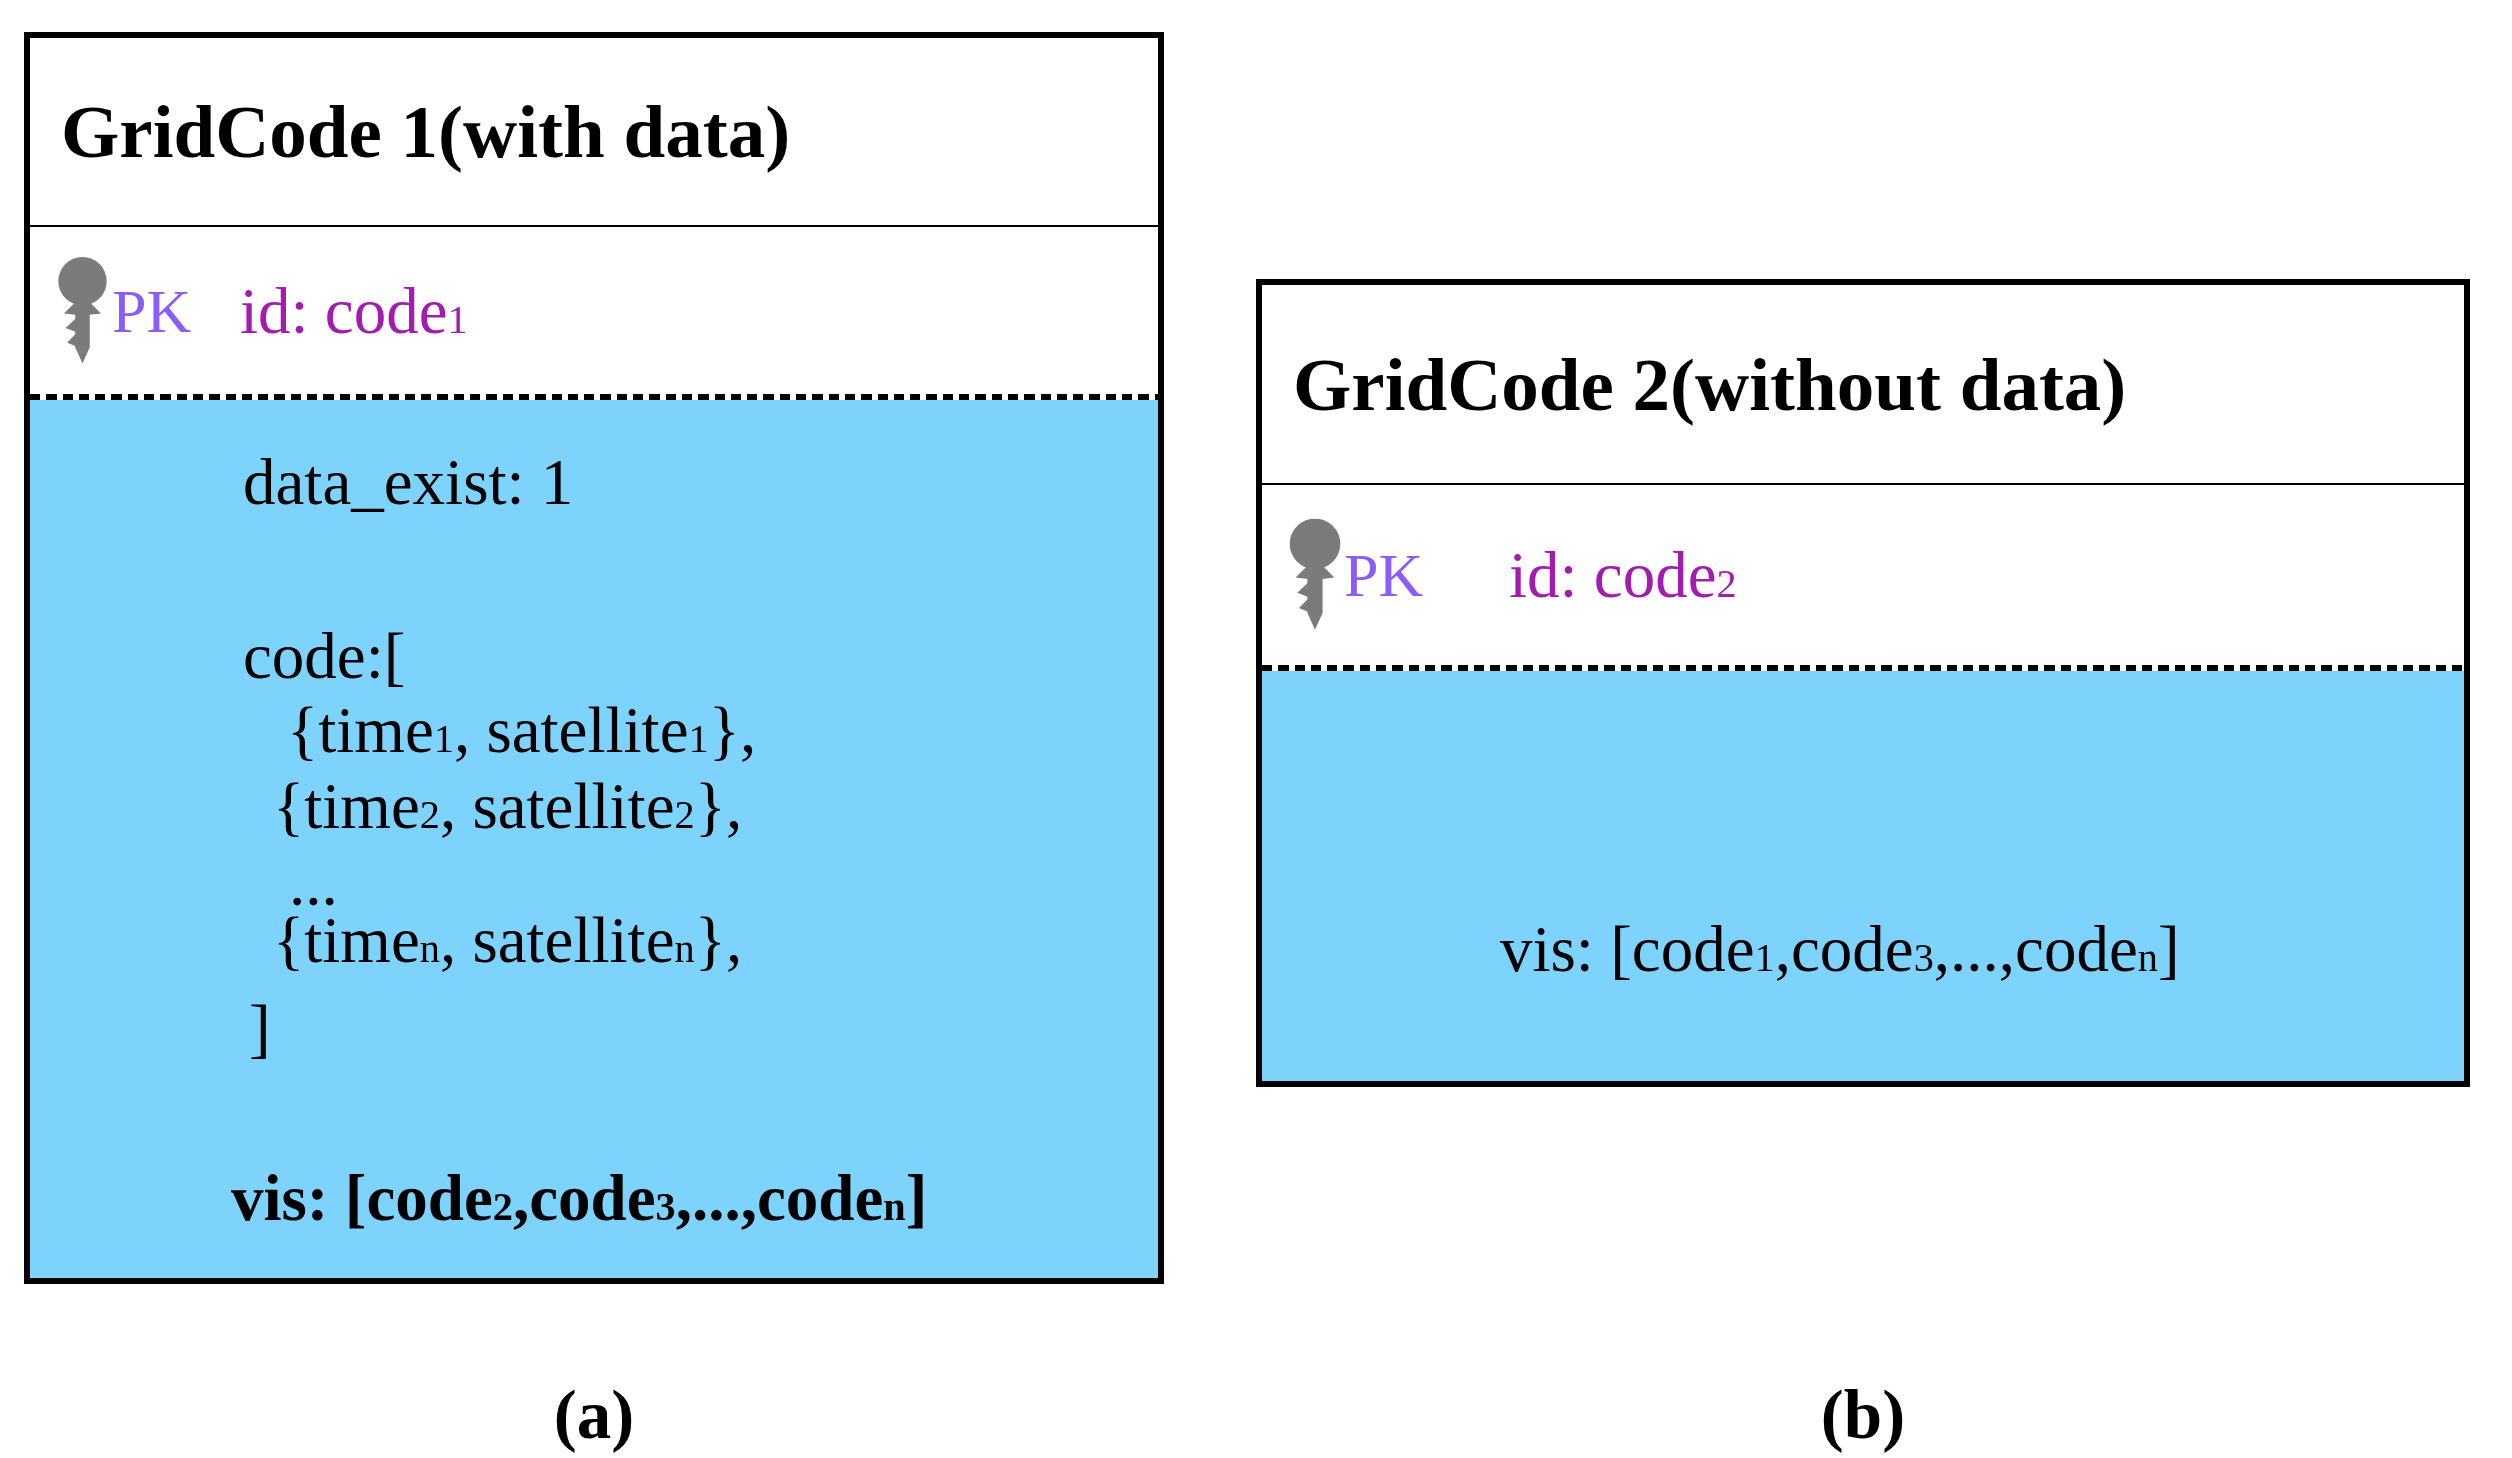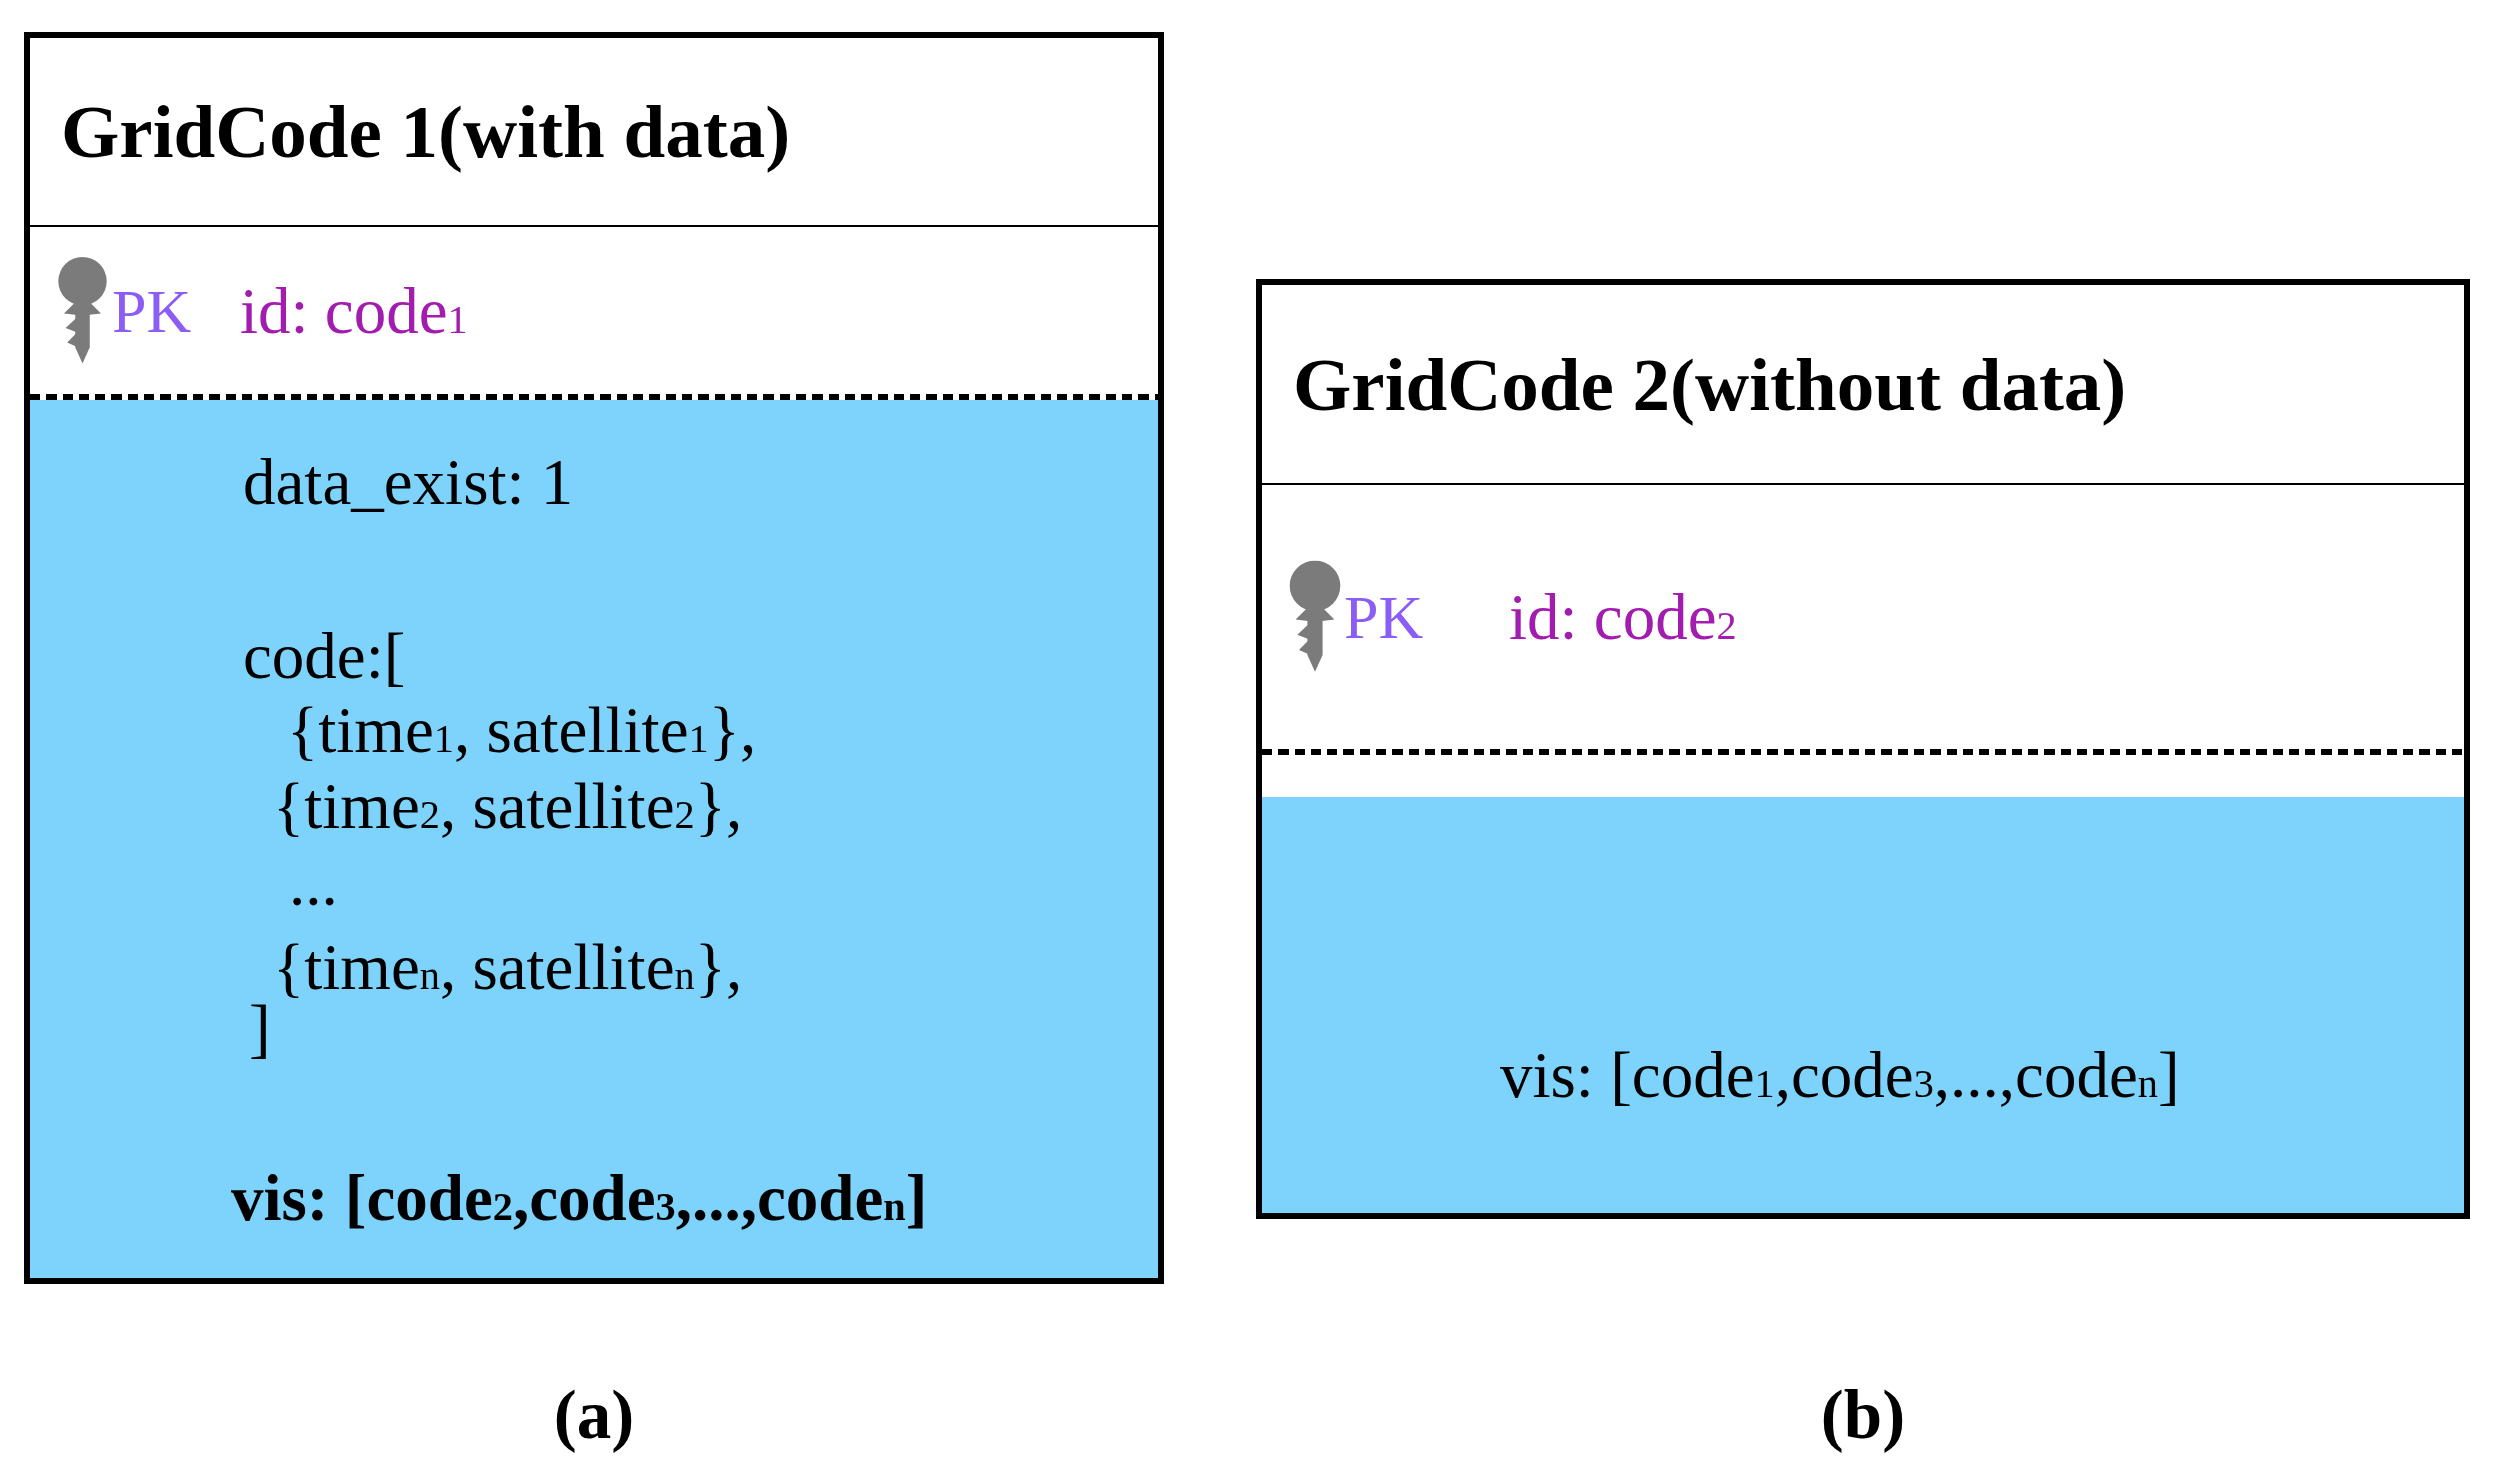--- a/index.html
+++ b/index.html
@@ -88,27 +88,27 @@
       <span class="pk-label">PK</span>
       <span class="pk-field" style="left:210px;"><span>id: code</span><span class="sub">1</span><span></span></span>
     </div>
     <div class="dashed-sep"></div>
     <div class="body-row">
       <div class="bline" style="top:39px;left:213px;"><span>data_exist: 1</span></div>
       <div class="bline" style="top:213px;left:213px;"><span>code:[</span></div>
       <div class="bline" style="top:287px;left:243px;margin-left:14px;"><span>{time</span><span class="sub">1</span><span>, satellite</span><span class="sub">1</span><span>},</span></div>
       <div class="bline" style="top:363px;left:243px;"><span>{time</span><span class="sub">2</span><span>, satellite</span><span class="sub">2</span><span>},</span></div>
       <div class="bline" style="top:440px;left:259px;"><span>...</span></div>
-      <div class="bline" style="top:524px;left:243px;"><span>{time</span><span class="sub">n</span><span>, satellite</span><span class="sub">n</span><span>},</span></div>
+      <div class="bline" style="top:497px;left:243px;"><span>{time</span><span class="sub">n</span><span>, satellite</span><span class="sub">n</span><span>},</span></div>
       <div class="bline" style="top:585px;left:219px;"><span>]</span></div>
       <div class="bline" style="top:755px;left:201px;font-weight:bold;"><span>vis: [code</span><span class="sub">2</span><span>,code</span><span class="sub">3</span><span>,...,code</span><span class="sub">n</span><span>]</span></div>
     </div>
   </section>
 
-  <section class="entity" style="left:1256px;top:279px;width:1214px;height:940px;gap:42px;">
+  <section class="entity" style="left:1256px;top:279px;width:1214px;height:808px;">
     <header class="title-row" style="height:200px;">
       <h2>GridCode 2(without data)</h2>
     </header>
     <div class="pk-row" style="height:180px;">
       <svg class="key-icon" width="58" height="113" viewBox="0 0 66 134" aria-hidden="true">
         <g fill="#7b7b7b">
           <circle cx="33" cy="30" r="30"></circle>
           <path d="M24 52 L42 52 L42 112 L33 132 L24 112 Z"></path>
           <path d="M24 56 L10 70 L27 72 Z"></path>
           <path d="M42 56 L56 70 L39 72 Z"></path>

